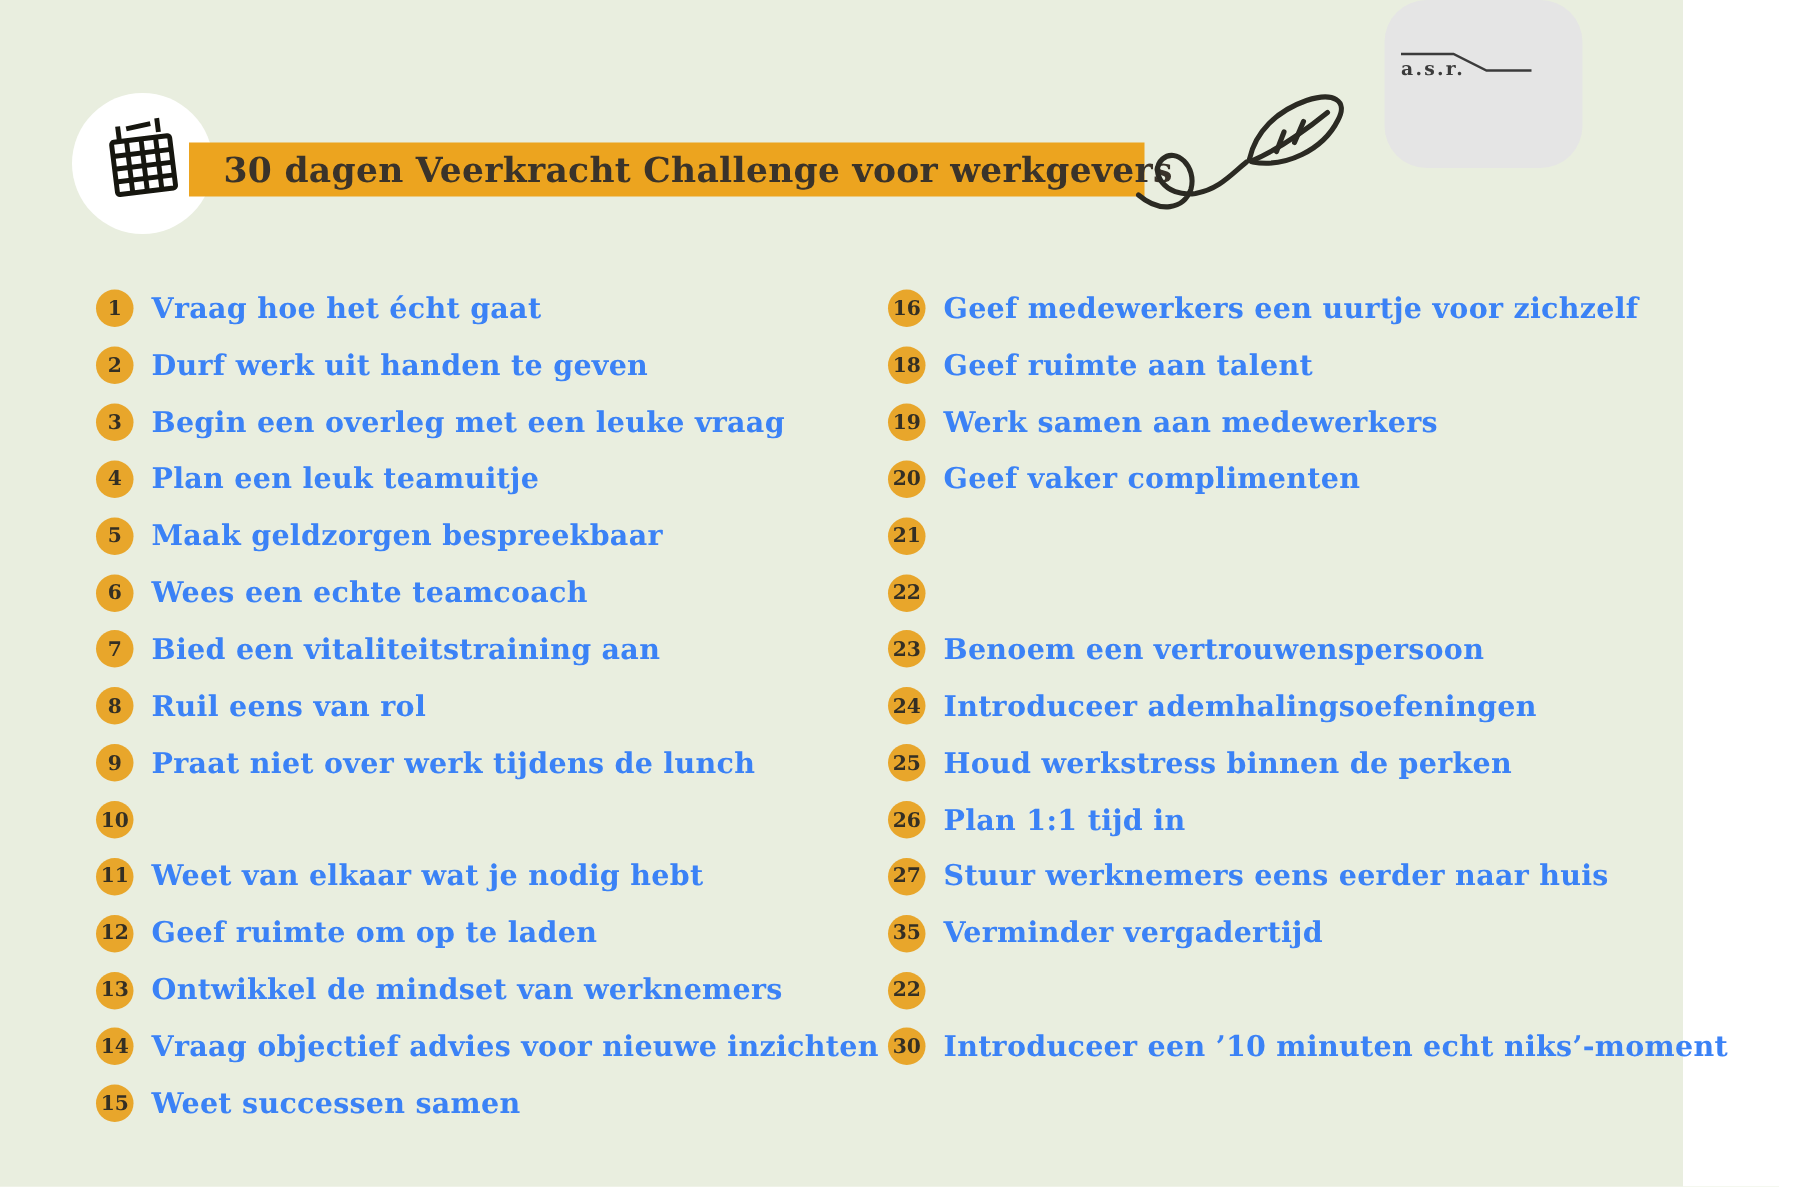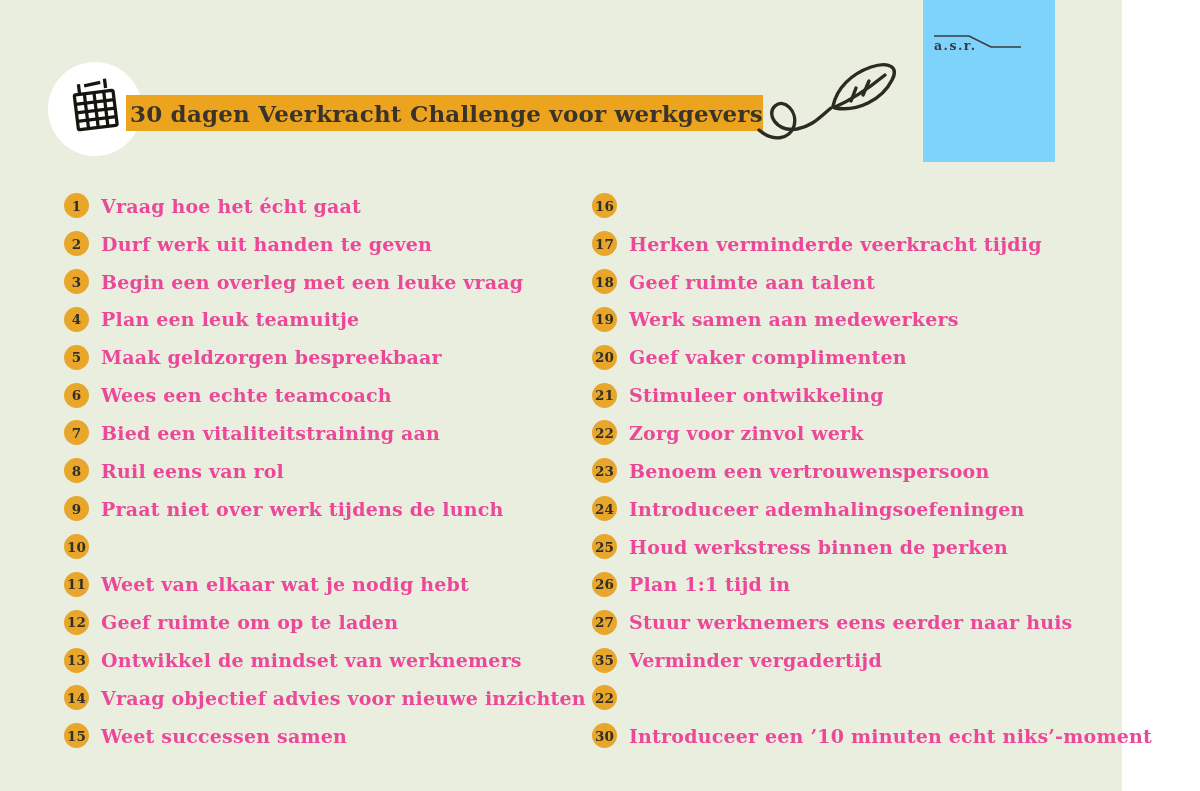--- a/index.html
+++ b/index.html
@@ -5,56 +5,57 @@
   html,body{margin:0;padding:0;}
   body{
     width:1200px;height:791px;position:relative;background:#ffffff;overflow:hidden;
     font-family:"DejaVu Serif","Liberation Serif",serif;
   }
   .panel{
     position:absolute;left:0;top:0;width:1122px;height:791px;background:#e9eedf;
   }
   
   .logo-box{
-    position:absolute;left:923px;top:0;width:132px;height:162px;background:#7dd3fc;
+    position:absolute;left:923px;top:0;width:132px;height:112px;background:#e5e5e5;
     color:#3b3b3b;
+    border-radius:28px;
   }
   .logo-roof{position:absolute;left:8px;top:28px;}
   .logo-brand{
     position:absolute;left:11px;top:38px;font-size:12.5px;font-weight:bold;letter-spacing:1.5px;
   }
   .logo-tagline{
     position:absolute;left:11px;top:54px;font-size:10.5px;font-weight:bold;
     letter-spacing:1.7px;line-height:13.2px;white-space:pre;
   }
   
   .title-bar{
     position:absolute;left:126px;top:95px;width:637px;height:36px;background:#eca41f;
     display:flex;align-items:center;
   }
   .title-text{
-    padding-left:4px;font-size:23px;font-weight:bold;color:#3a332a;letter-spacing:0.2px;white-space:nowrap;
+    padding-left:23px;font-size:23px;font-weight:bold;color:#3a332a;letter-spacing:0.2px;white-space:nowrap;
   }
   .cal-badge{
     position:absolute;left:48px;top:62px;width:94px;height:94px;background:#ffffff;border-radius:50%;
     display:flex;align-items:center;justify-content:center;
   }
   .doodle{position:absolute;left:757px;top:48px;}
   
   .col{position:absolute;top:187px;}
   .col-left{left:64px;}
   .col-right{left:592px;}
   .row{height:37.85px;display:flex;align-items:center;}
   .num{
     width:25px;height:25px;border-radius:50%;background:#e8a62b;color:#342f24;
     display:flex;align-items:center;justify-content:center;
     font-size:13.5px;font-weight:bold;flex:0 0 25px;
   }
   .label{
-    margin-left:12px;font-size:19px;font-weight:bold;color:#ec4899;letter-spacing:0.2px;white-space:nowrap;
+    margin-left:12px;font-size:19px;font-weight:bold;color:#3b82f6;letter-spacing:0.2px;white-space:nowrap;
   }
 </style>
 </head>
 <body>
 
 <div class="panel"></div>
 
 <div class="logo-box">
   <svg class="logo-roof" width="112" height="26" viewBox="0 0 112 26">
     <path d="M3 8 H38 L60 19 H90" fill="none" stroke="#3b3b3b" stroke-width="1.6"></path>
@@ -150,44 +151,39 @@
       <span class="label">Vraag objectief advies voor nieuwe inzichten</span>
     </div>
     <div class="row">
       <span class="num">15</span>
       <span class="label">Weet successen samen</span>
     </div>
   </div>
 <div id="col-right" class="col col-right">
     <div class="row">
       <span class="num">16</span>
-    </div>
-    <div class="row">
-      <span class="num">17</span>
-      <span class="label">Herken verminderde veerkracht tijdig</span>
+      <span class="label">Geef medewerkers een uurtje voor zichzelf</span>
     </div>
     <div class="row">
       <span class="num">18</span>
       <span class="label">Geef ruimte aan talent</span>
     </div>
     <div class="row">
       <span class="num">19</span>
       <span class="label">Werk samen aan medewerkers</span>
     </div>
     <div class="row">
       <span class="num">20</span>
       <span class="label">Geef vaker complimenten</span>
     </div>
     <div class="row">
       <span class="num">21</span>
-      <span class="label">Stimuleer ontwikkeling</span>
     </div>
     <div class="row">
       <span class="num">22</span>
-      <span class="label">Zorg voor zinvol werk</span>
     </div>
     <div class="row">
       <span class="num">23</span>
       <span class="label">Benoem een vertrouwenspersoon</span>
     </div>
     <div class="row">
       <span class="num">24</span>
       <span class="label">Introduceer ademhalingsoefeningen</span>
     </div>
     <div class="row">

